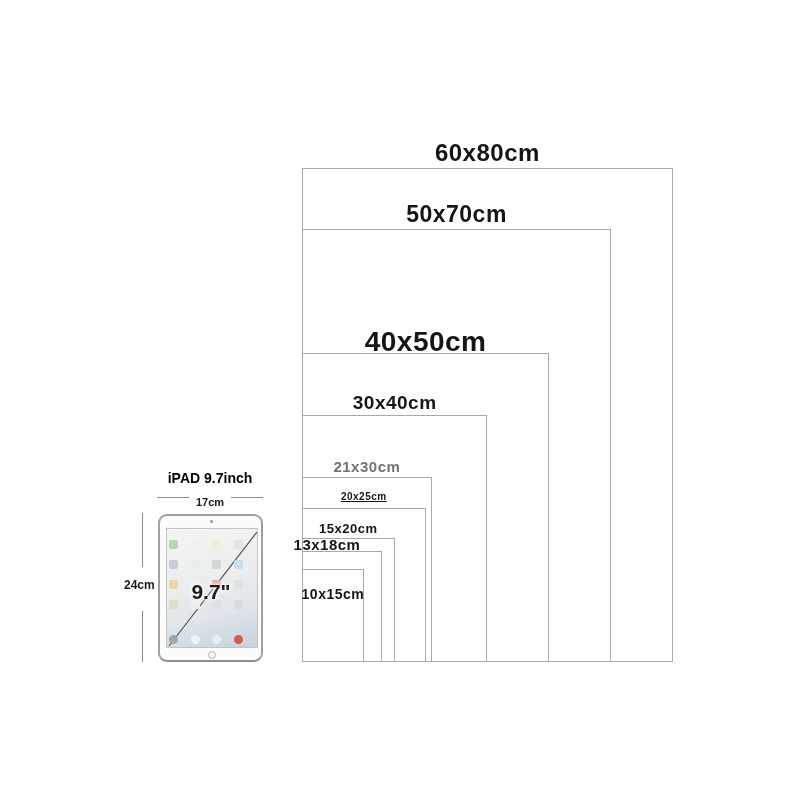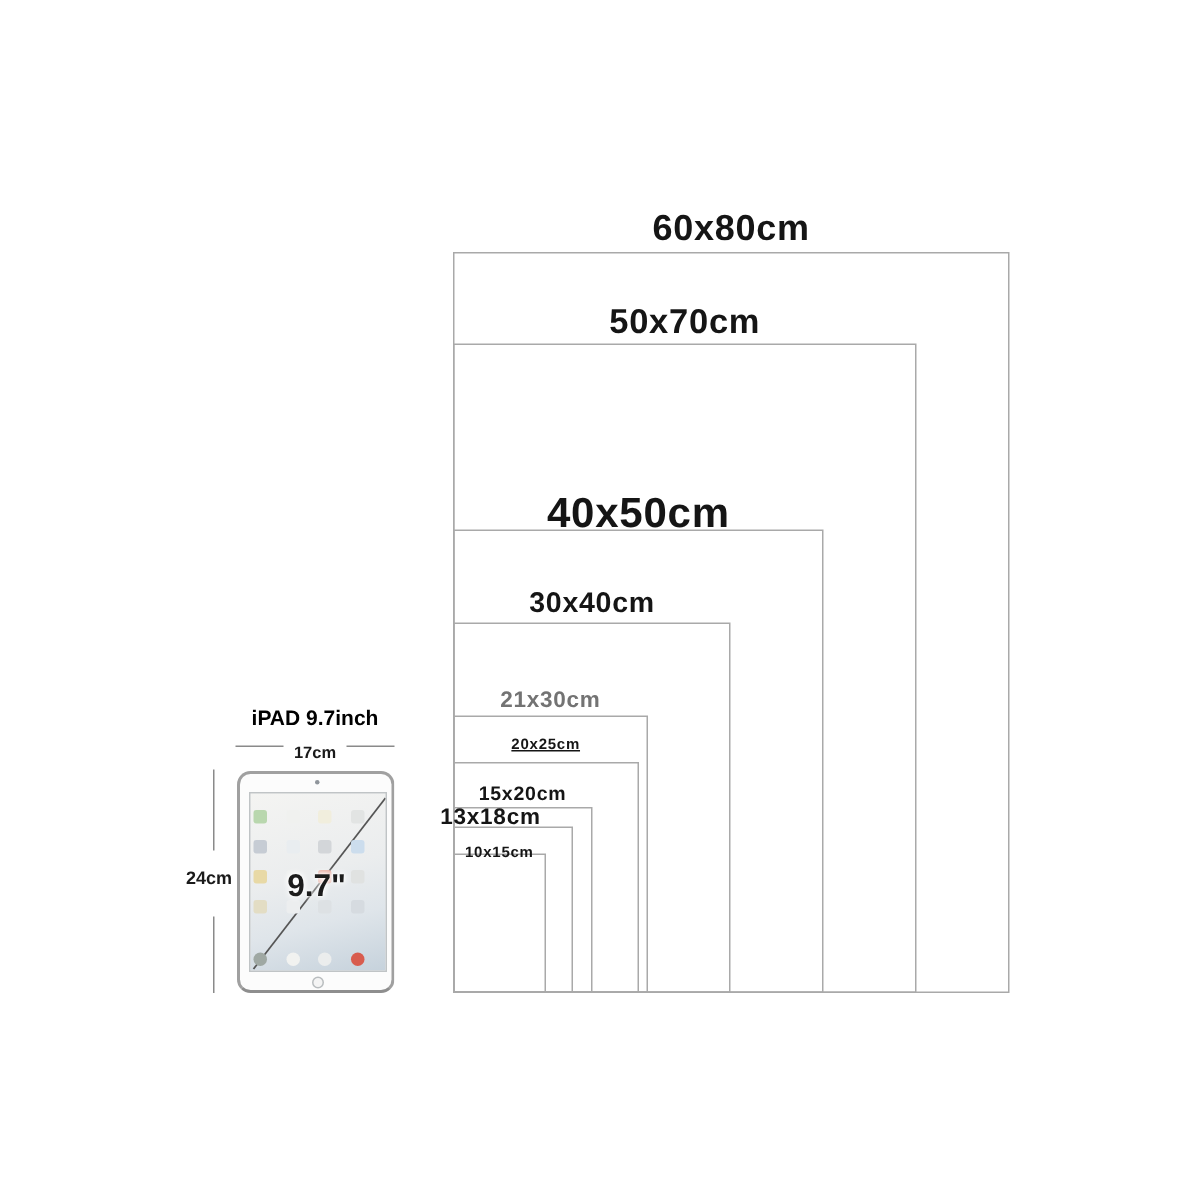--- a/index.html
+++ b/index.html
@@ -52,21 +52,21 @@
       <div class="size-label" style="left: 394.7px; top: 392.8px; font-size: 19px; color: rgb(21, 21, 21);">30x40cm</div>
       <div class="size-rect" style="left: 302px; top: 476.6px; width: 129.78px; height: 185.4px; border-color: rgb(169, 169, 169);"></div>
       <div class="size-label" style="left: 366.89px; top: 458.6px; font-size: 15px; color: #737373;">21x30cm</div>
       <div class="size-rect" style="left: 302px; top: 507.5px; width: 123.6px; height: 154.5px; border-color: rgb(169, 169, 169);"></div>
       <div class="size-label" style="left: 363.8px; top: 491.5px; font-size: 10px; color: rgb(21, 21, 21); text-decoration: underline;">20x25cm</div>
       <div class="size-rect" style="left: 302px; top: 538.4px; width: 92.7px; height: 123.6px; border-color: rgb(169, 169, 169);"></div>
       <div class="size-label" style="left: 348.35px; top: 522.4px; font-size: 13px; color: rgb(21, 21, 21);">15x20cm</div>
       <div class="size-rect" style="left: 302px; top: 550.76px; width: 80.34px; height: 111.24px; border-color: rgb(169, 169, 169);"></div>
       <div class="size-label" style="left: 327px; top: 536.76px; font-size: 15px; color: rgb(21, 21, 21);">13x18cm</div>
       <div class="size-rect" style="left: 302px; top: 569.3px; width: 61.8px; height: 92.7px; border-color: rgb(169, 169, 169);"></div>
-      <div class="size-label" style="left: 332.9px; top: 564px; font-size: 10px; color: rgb(21, 21, 21);">10x15cm</div>
+      <div class="size-label" style="left: 332.9px; top: 587px; font-size: 14px; color: rgb(21, 21, 21);">10x15cm</div>
     </div>
 
   <div>
     <div class="ipad-title">iPAD 9.7inch</div>
 
     <div class="width-measure">
       <span class="mline"></span>
       <span class="mtext">17cm</span>
       <span class="mline"></span>
     </div>

